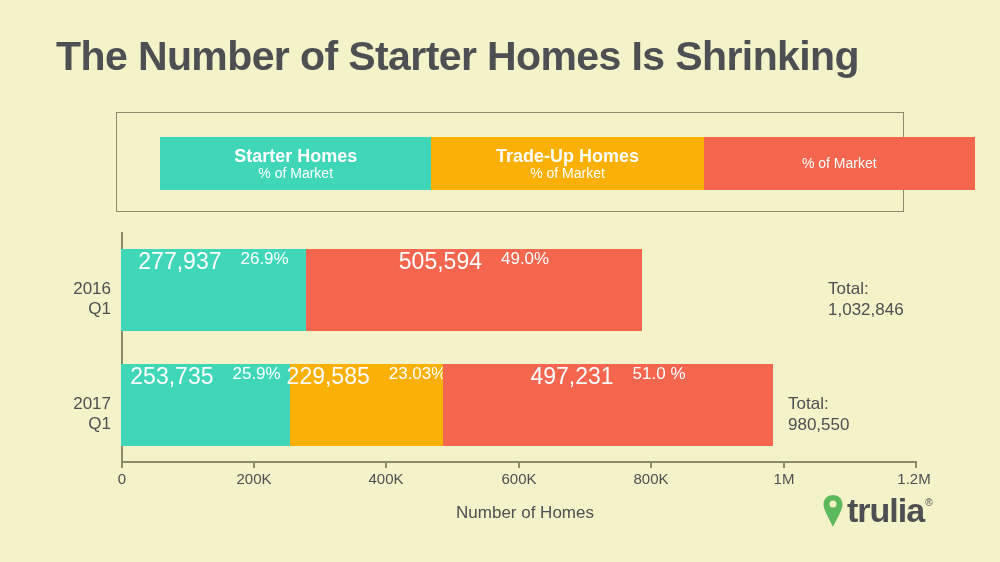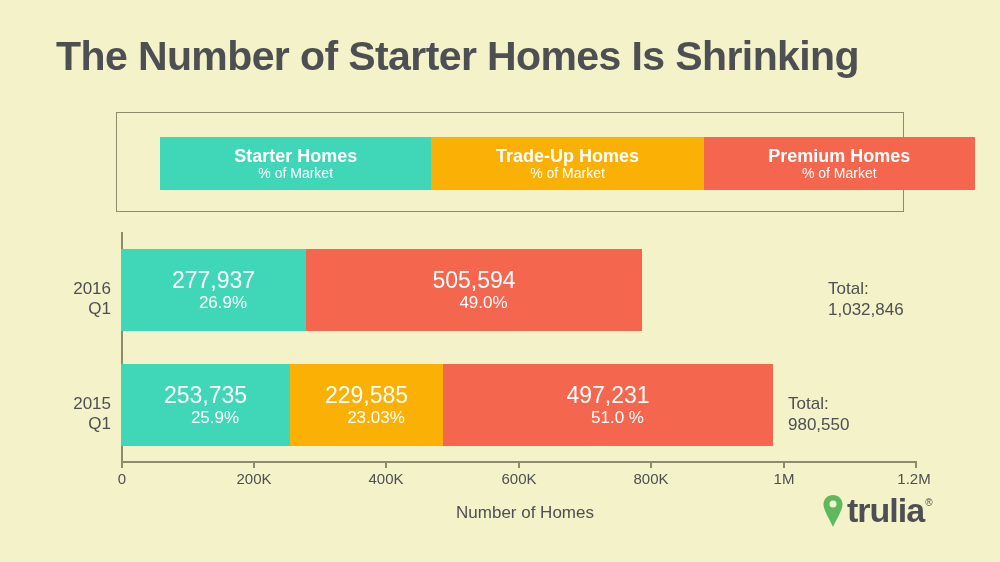--- a/index.html
+++ b/index.html
@@ -108,22 +108,22 @@
     position: absolute;
     left: 121px;
     top: 0;
     height: 82px;
     display: flex;
   }
   .seg {
     height: 82px;
     position: relative;
     display: flex;
-    flex-direction: column;
-    align-items: center;
+    flex-direction: row;
+    align-items: flex-start;
     justify-content: center;
     color: #ffffff;
     line-height: 1.12;
     box-sizing: border-box;
   }
   .seg-value {
     font-size: 23px;
     font-weight: normal;
   }
   .seg-pct {
@@ -203,21 +203,20 @@
       <span class="legend-name">Starter Homes</span>
       <span class="legend-sub">% of Market</span>
     </div>
 
     <div class="legend-item" style="background:#fab005; flex:0 0 33.4%;">
       <span class="legend-name">Trade-Up Homes</span>
       <span class="legend-sub">% of Market</span>
     </div>
 
     <div class="legend-item" style="background:#f4664d; flex:0 0 33.3%;">
-      <span class="legend-name">Premium Homes</span>
       <span class="legend-sub">% of Market</span>
     </div>
 
   </div>
 </div>
 
 <div id="plot">
 
   <div id="y-axis-line"></div>
   <div id="x-axis-line"></div>
@@ -238,21 +237,21 @@
       </div>
     </div>
     <div class="total-label" style="left:828px;">
       <div>Total:</div>
       <div>1,032,846</div>
     </div>
   </div>
 
   <div class="row" style="top:364px; width:1000px;">
     <div class="row-label" style="right:889px;">
-      <div>2015</div>
+      <div>2017</div>
       <div>Q1</div>
     </div>
     <div class="bars">
       <div class="seg" style="background:#3fd7b8; width:169px;">
         <span class="seg-value">253,735</span>
         <span class="seg-pct">25.9%</span>
       </div>
       <div class="seg" style="background:#fab005; width:153px;">
         <span class="seg-value">229,585</span>
         <span class="seg-pct">23.03%</span>

